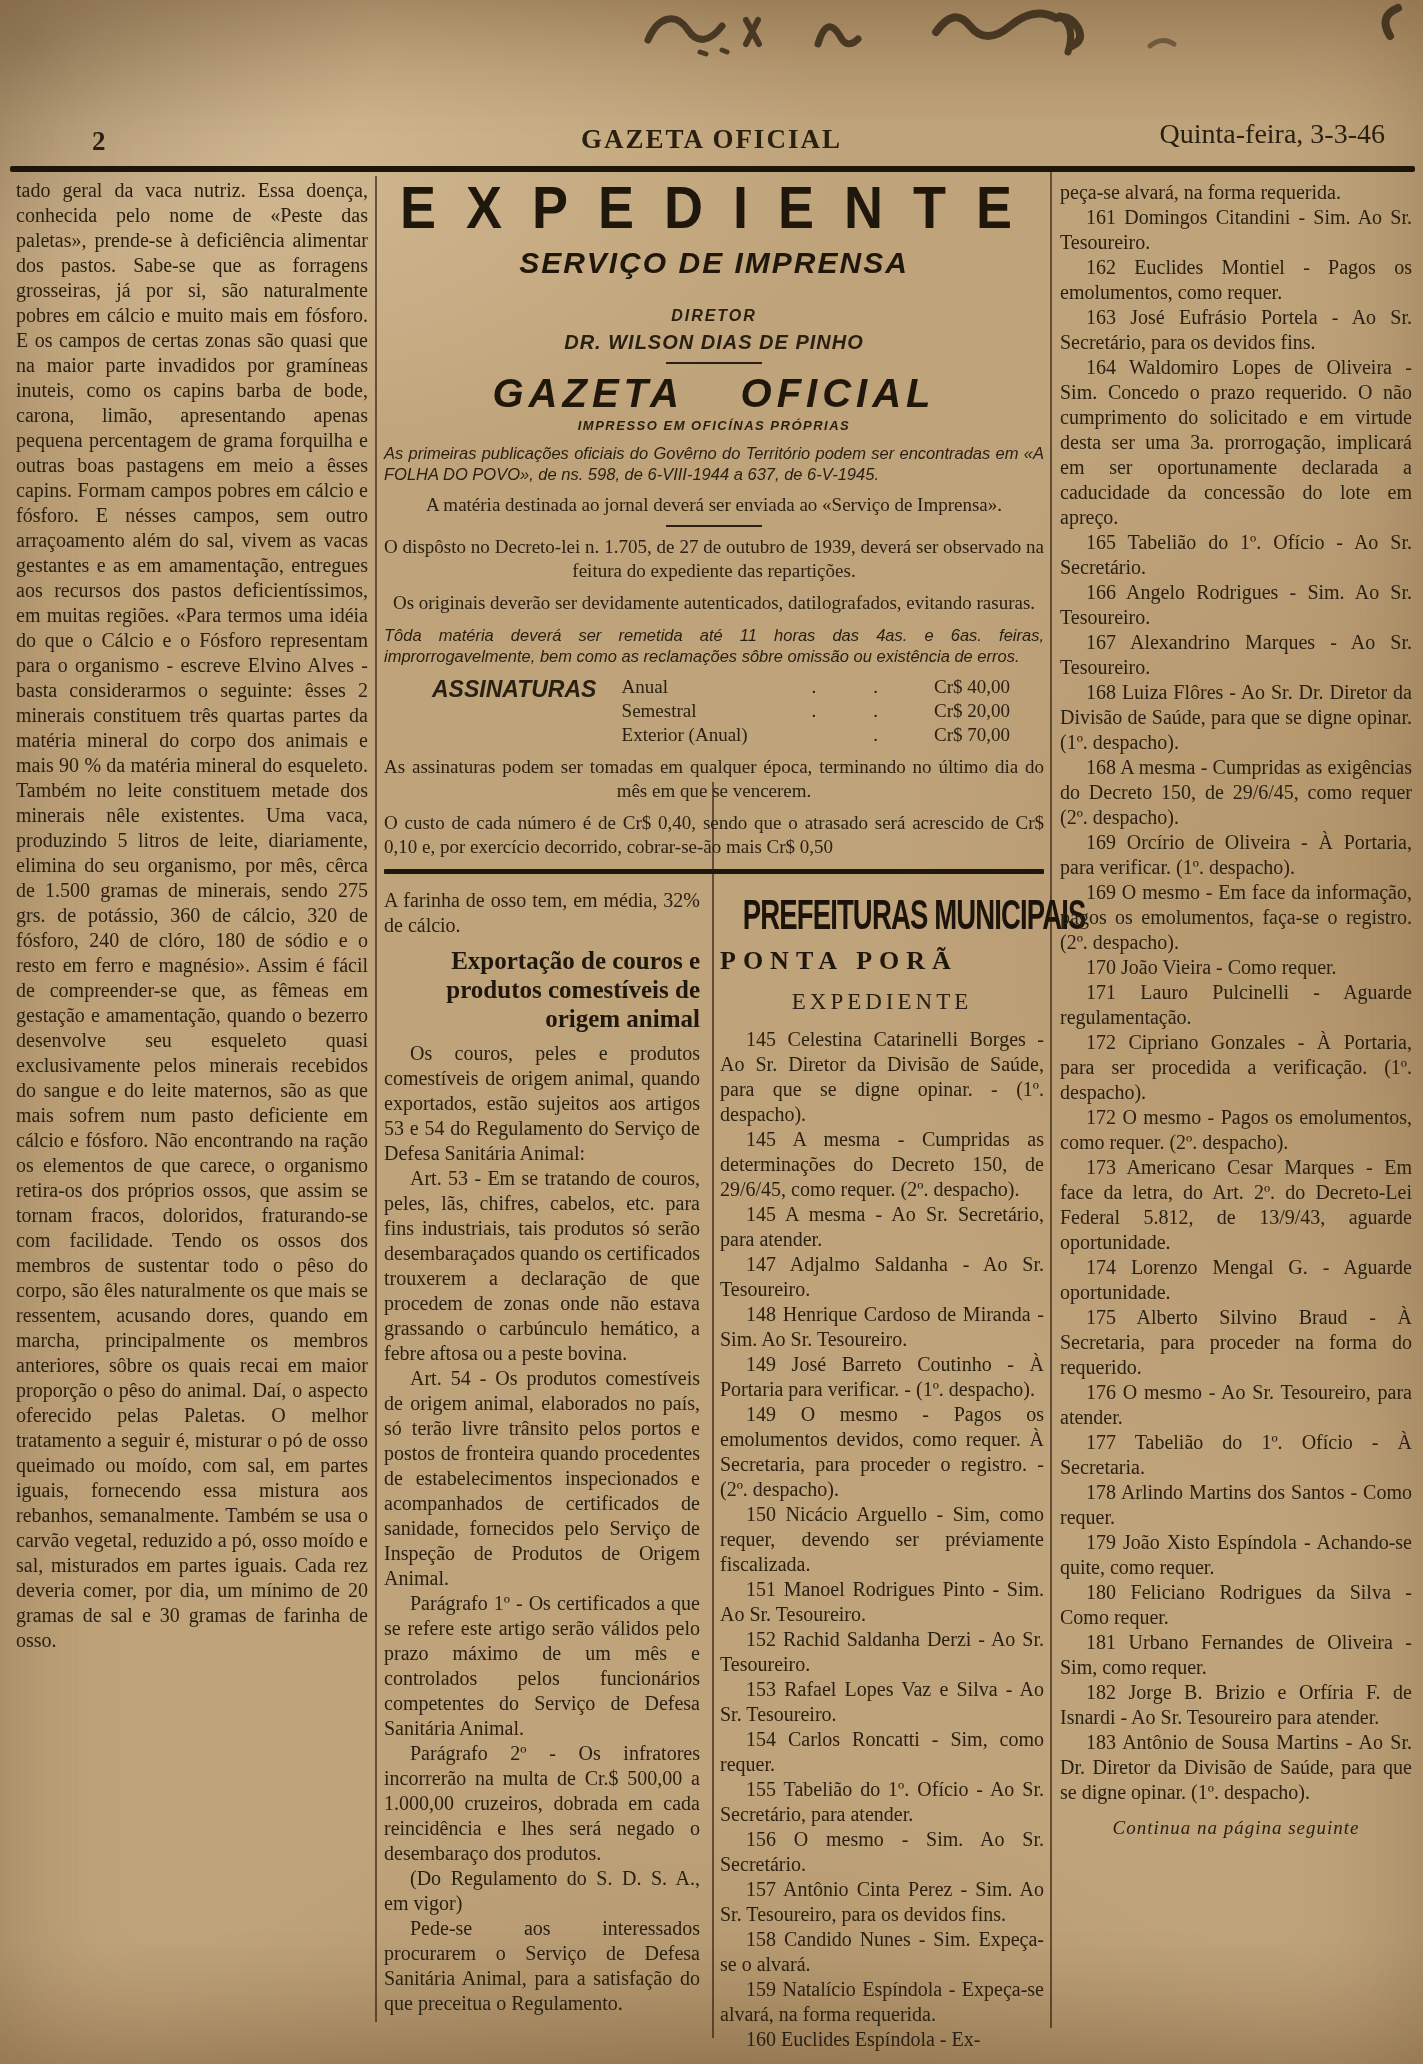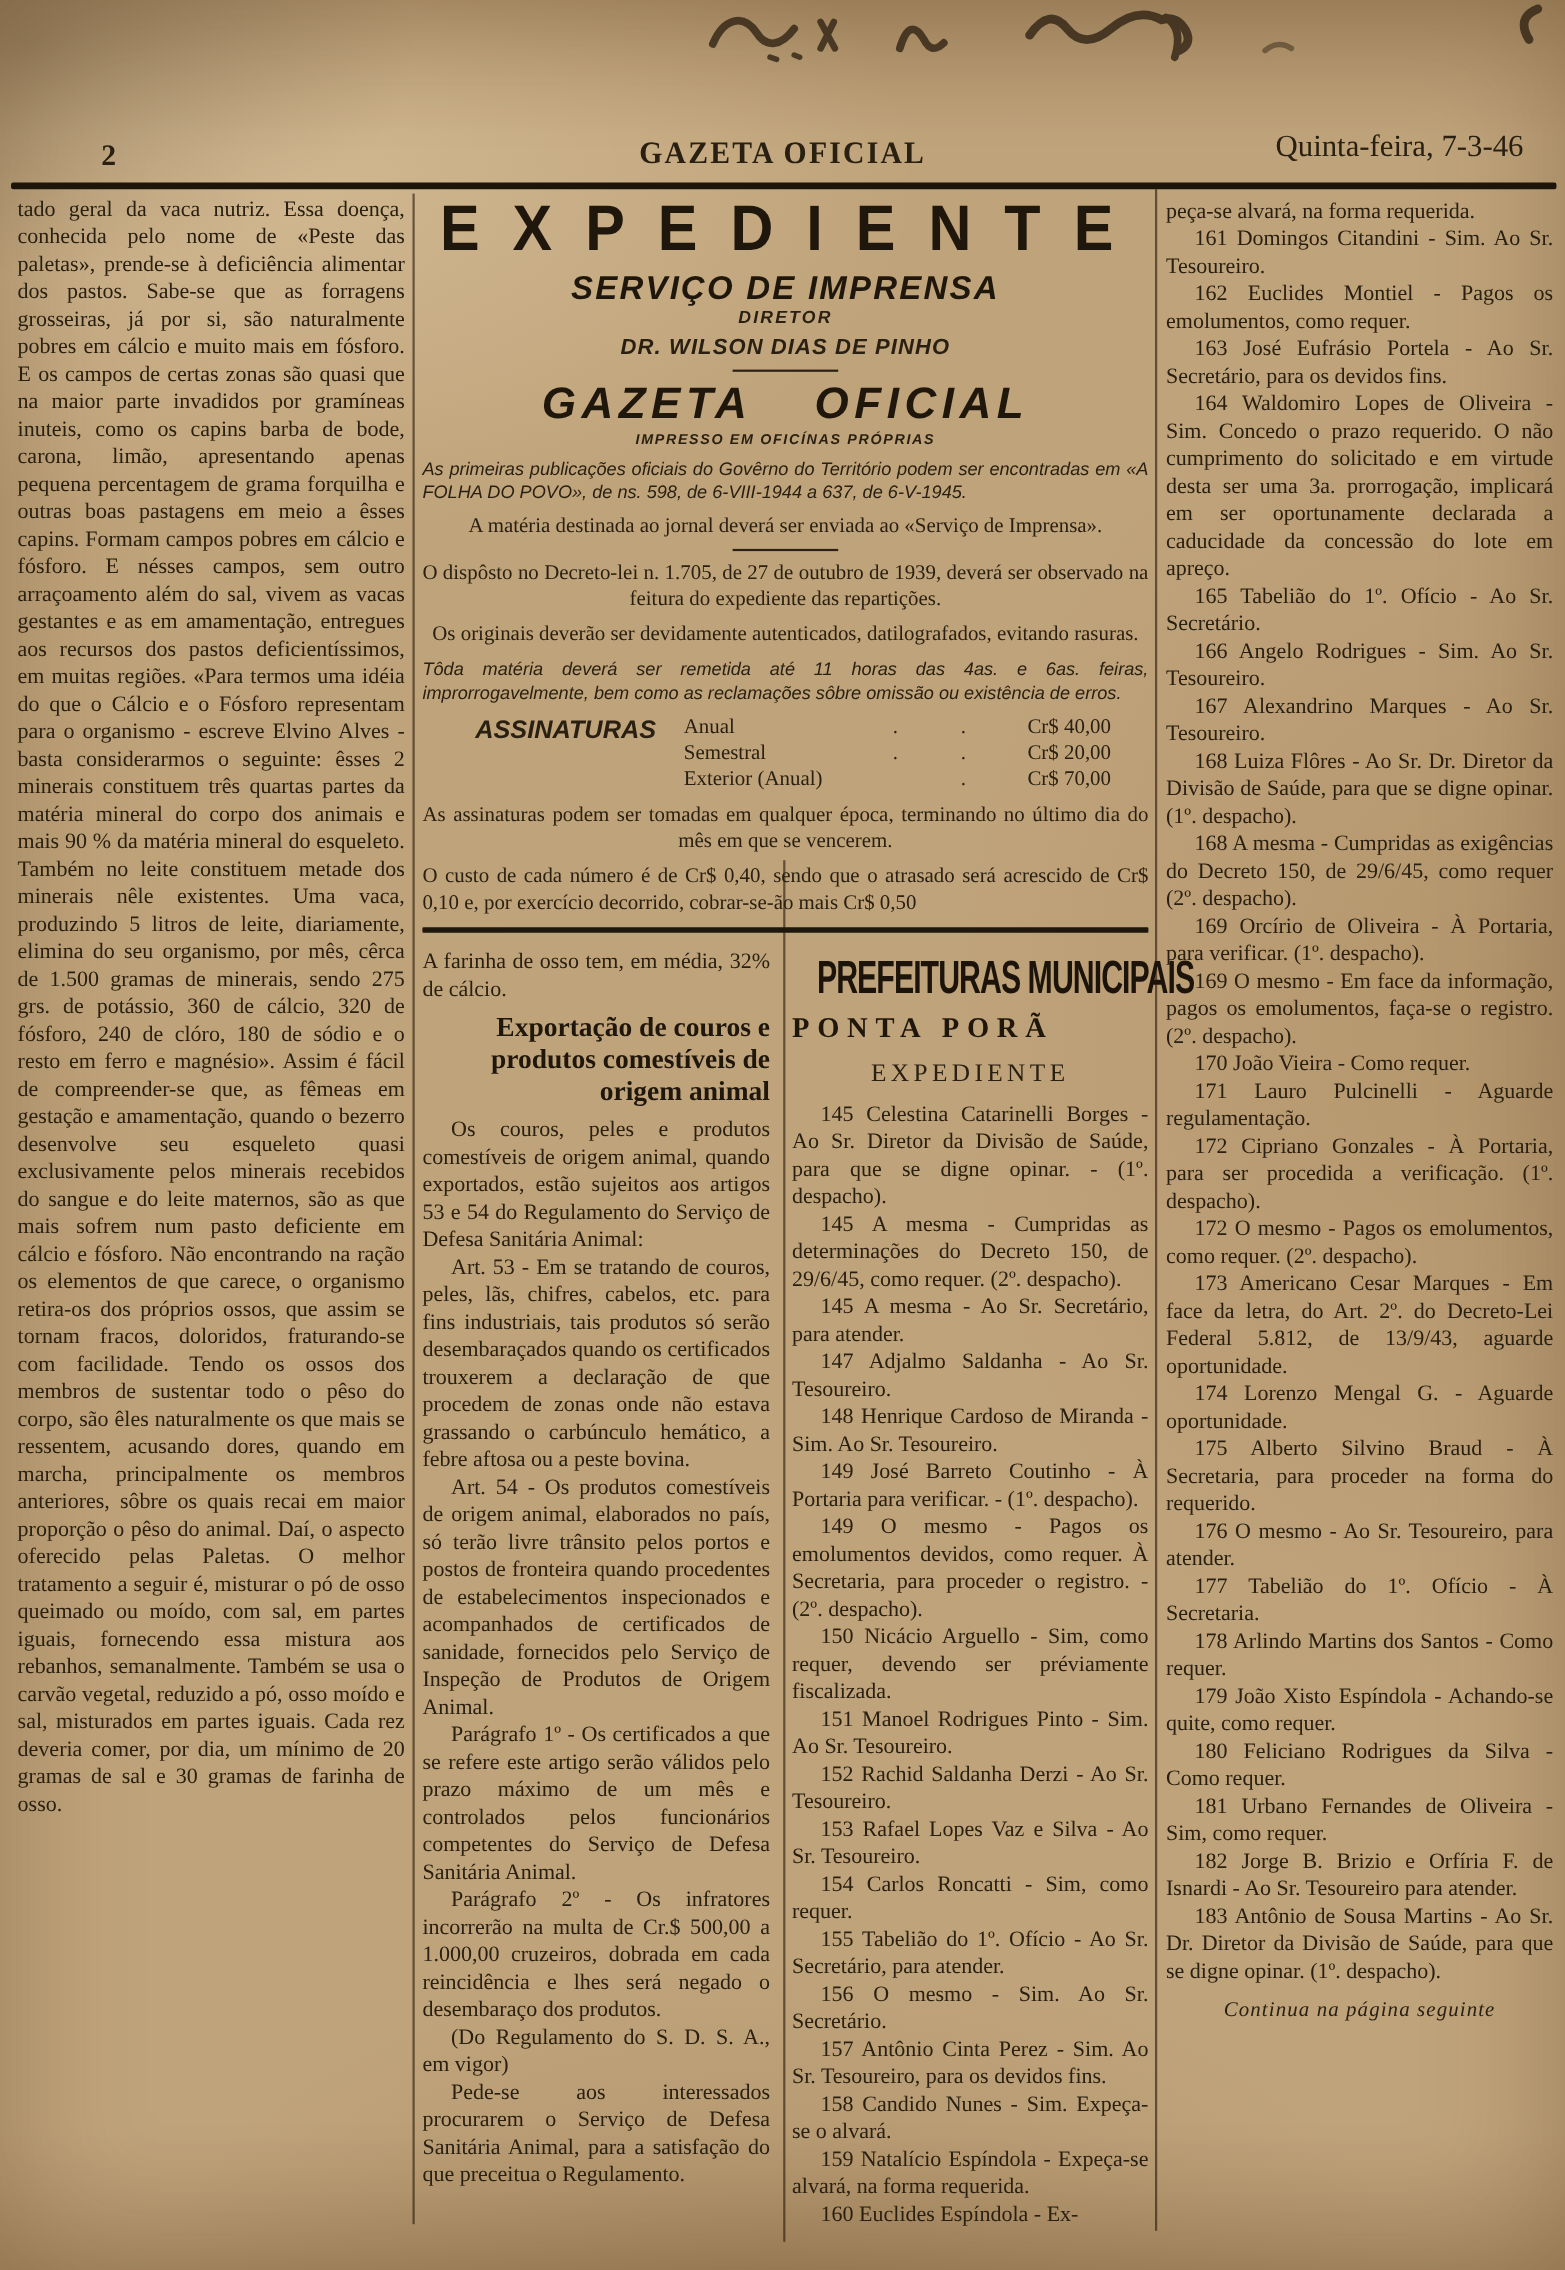--- a/index.html
+++ b/index.html
@@ -34,21 +34,21 @@
   .noindent{text-indent:0;}
   .list{display:contents;}
   
   .col-left{position:absolute;left:16px;top:178px;width:352px;}
   .center-block{position:absolute;left:384px;top:174px;width:660px;}
   .col-right{position:absolute;left:1060px;top:180px;width:352px;}
   
   .sans{font-family:"Liberation Sans","DejaVu Sans",sans-serif;font-style:italic;}
   .mast-expediente{font-family:"Liberation Sans","DejaVu Sans",sans-serif;font-weight:700;font-size:54px;line-height:62px;letter-spacing:30px;text-indent:14px;white-space:nowrap;text-align:center;transform:scaleY(1.08);transform-origin:center top;color:#20170c;margin-bottom:8px;}
   .mast-servico{font-weight:700;font-size:30px;line-height:34px;letter-spacing:2px;text-align:center;margin-top:10px;color:#20170c;}
-  .mast-diretor{font-weight:700;font-size:16px;line-height:19px;letter-spacing:2px;text-align:center;margin-top:0;}
+  .mast-diretor{font-weight:700;font-size:16px;line-height:19px;letter-spacing:2px;text-align:center;margin-top:26px;}
   .mast-diretor-nome{font-weight:700;font-size:20px;line-height:23px;letter-spacing:1px;text-align:center;margin-top:6px;}
   .mast-minirule{width:96px;height:2px;background:#2a2014;margin:8px auto 6px auto;}
   .mast-gazeta{font-weight:700;font-size:40px;line-height:46px;letter-spacing:5px;word-spacing:42px;text-align:center;margin-top:4px;color:#20170c;}
   .mast-impresso{font-weight:700;font-size:13px;line-height:15px;letter-spacing:1.5px;text-align:center;margin-top:2px;}
   .mast-p-sans{font-size:16.5px;line-height:21px;text-align:justify;margin-top:10px;}
   .mast-p-serif{font-size:19px;line-height:24px;text-align:justify;text-align-last:center;margin-top:8px;}
   .mast-p-serif2{font-size:19px;line-height:24px;text-align:justify;margin-top:8px;}
   .subs{display:flex;margin-top:8px;font-size:19px;line-height:24px;}
   .subs-label{width:36%;padding-left:48px;box-sizing:border-box;font-weight:700;font-size:23px;padding-top:2px;}
   .subs-table{flex:1;}
@@ -83,21 +83,21 @@
       <path d="M 936 32 q 18 -26 34 -6 t 40 0 t 46 -8 q 14 -4 22 10 q 6 12 -6 18" stroke-width="8"></path>
       <path d="M 1060 16 q 16 10 8 36" stroke-width="7"></path>
       <path d="M 1150 46 q 12 -10 24 -2" stroke-width="5" opacity="0.6"></path>
       <path d="M 1398 8 q -20 8 -8 28" stroke-width="8"></path>
     </g>
   </svg>
 
   <div class="hdr">
     <div class="hdr-num">2</div>
     <div class="hdr-title">GAZETA OFICIAL</div>
-    <div class="hdr-date">Quinta-feira, 7-3-46</div>
+    <div class="hdr-date">Quinta-feira, 3-3-46</div>
   </div>
   <div class="rule-top"></div>
 
   <div class="vd vd1"></div>
   <div class="vd vd2"></div>
   <div class="vd vd3"></div>
 
   <div class="col-left body-text">
     <p class="noindent">tado geral da vaca nutriz. Essa doença, conhecida pelo nome de «Peste das paletas», prende-se à deficiência alimentar dos pastos. Sabe-se que as forragens grosseiras, já por si, são naturalmente pobres em cálcio e muito mais em fósforo. E os campos de certas zonas são quasi que na maior parte invadidos por gramíneas inuteis, como os capins barba de bode, carona, limão, apresentando apenas pequena percentagem de grama forquilha e outras boas pastagens em meio a êsses capins. Formam campos pobres em cálcio e fósforo. E nésses campos, sem outro arraçoamento além do sal, vivem as vacas gestantes e as em amamentação, entregues aos recursos dos pastos deficientíssimos, em muitas regiões. «Para termos uma idéia do que o Cálcio e o Fósforo representam para o organismo - escreve Elvino Alves - basta considerarmos o seguinte: êsses 2 minerais constituem três quartas partes da matéria mineral do corpo dos animais e mais 90 % da matéria mineral do esqueleto. Também no leite constituem metade dos minerais nêle existentes. Uma vaca, produzindo 5 litros de leite, diariamente, elimina do seu organismo, por mês, cêrca de 1.500 gramas de minerais, sendo 275 grs. de potássio, 360 de cálcio, 320 de fósforo, 240 de clóro, 180 de sódio e o resto em ferro e magnésio». Assim é fácil de compreender-se que, as fêmeas em gestação e amamentação, quando o bezerro desenvolve seu esqueleto quasi exclusivamente pelos minerais recebidos do sangue e do leite maternos, são as que mais sofrem num pasto deficiente em cálcio e fósforo. Não encontrando na ração os elementos de que carece, o organismo retira-os dos próprios ossos, que assim se tornam fracos, doloridos, fraturando-se com facilidade. Tendo os ossos dos membros de sustentar todo o pêso do corpo, são êles naturalmente os que mais se ressentem, acusando dores, quando em marcha, principalmente os membros anteriores, sôbre os quais recai em maior proporção o pêso do animal. Daí, o aspecto oferecido pelas Paletas. O melhor tratamento a seguir é, misturar o pó de osso queimado ou moído, com sal, em partes iguais, fornecendo essa mistura aos rebanhos, semanalmente. Também se usa o carvão vegetal, reduzido a pó, osso moído e sal, misturados em partes iguais. Cada rez deveria comer, por dia, um mínimo de 20 gramas de sal e 30 gramas de farinha de osso.</p>
   </div>

